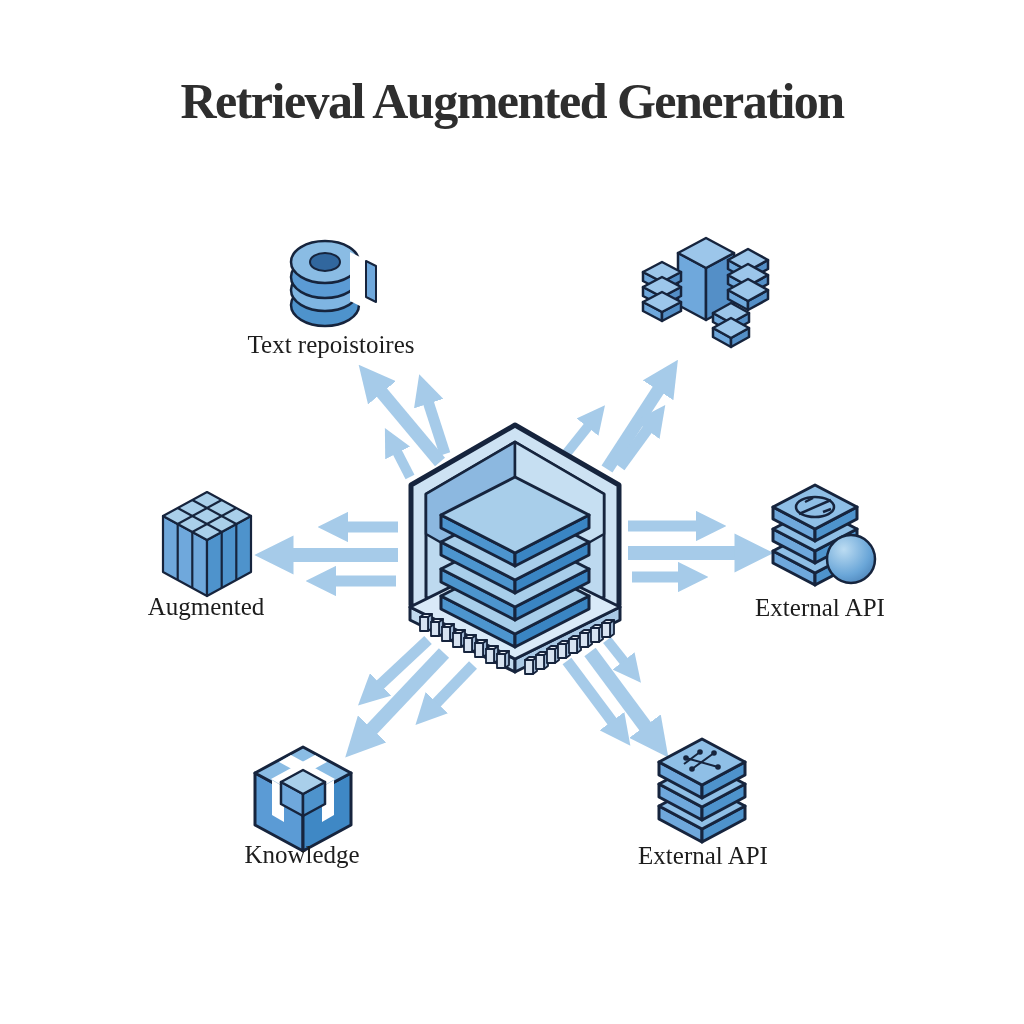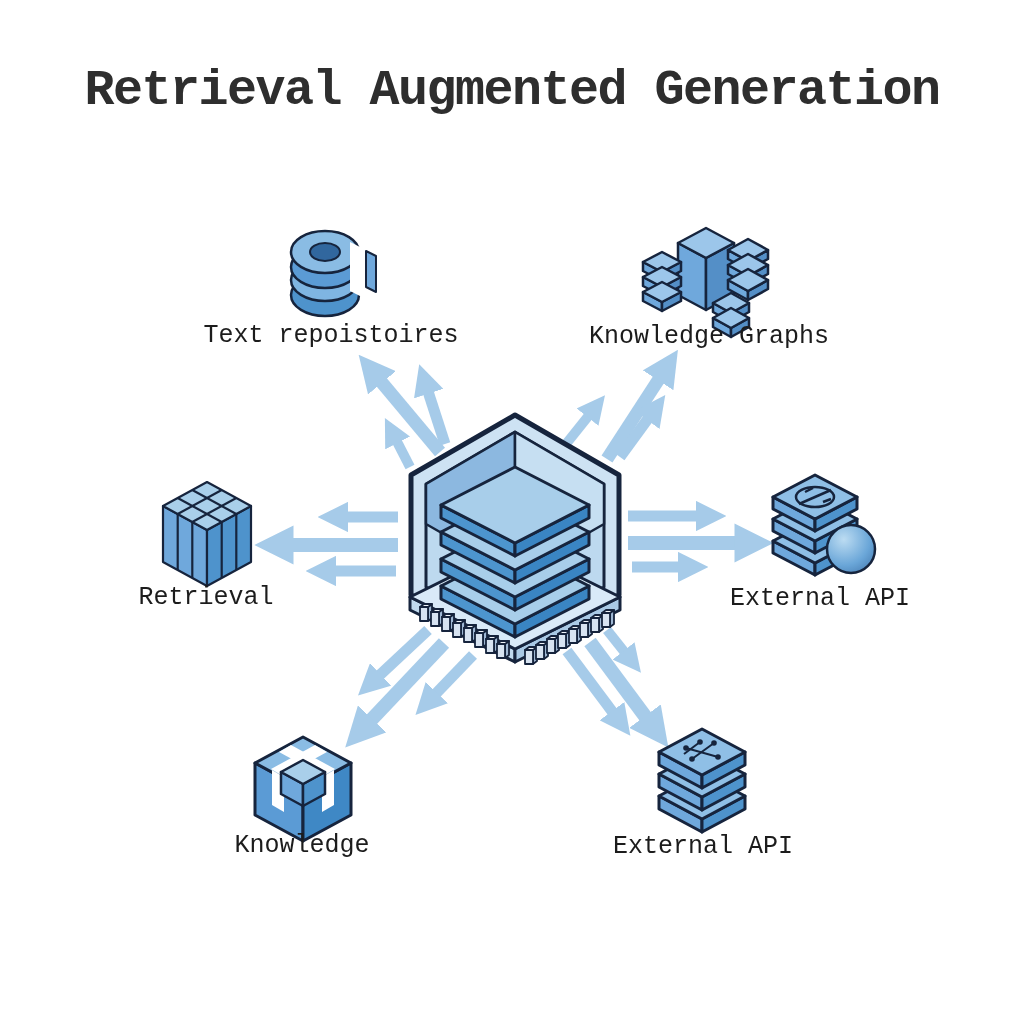--- a/index.html
+++ b/index.html
@@ -1,17 +1,17 @@
 <!DOCTYPE html>
 <html><head>
 <meta charset="utf-8">
 <style>
   html,body{margin:0;padding:0;background:#ffffff;}
   .canvas{position:relative;width:1024px;height:896px;background:#ffffff;overflow:hidden;
-          font-family:Liberation Mono, monospace;}
+          font-family:Liberation Serif, serif;margin-top:10px;}
   .title{position:absolute;left:0;right:0;top:62px;text-align:center;
          font-size:50px;font-weight:700;letter-spacing:-1.5px;color:#2e2e2e;}
   .diagram-svg{position:absolute;left:0;top:0;width:1024px;height:1024px;}
   .node-label{position:absolute;transform:translateX(-50%);white-space:nowrap;
               font-size:25px;color:#1c1c1c;}
   .n0{left:331px;top:321px;text-align:right;}
   .n1{left:709px;top:322px;}
   .n2{left:206px;top:583px;}
   .n3{left:820px;top:584px;}
   .n4{left:302px;top:831px;}
@@ -274,19 +274,18 @@
             <circle cx="718" cy="757" r="2.8"></circle>
           <circle cx="692" cy="759" r="2.8"></circle>
             <circle cx="714" cy="743" r="2.8"></circle>
           <circle cx="700" cy="742" r="2.8"></circle>
         </g>
       </g>
     </g>
   </svg>
 
   <div class="node-label n0">Text repoistoires</div>
-  <div class="node-label n1">Knowledge Graphs</div>
-  <div class="node-label n2">Retrieval</div>
+  <div class="node-label n2">Augmented</div>
   <div class="node-label n3">External API</div>
   <div class="node-label n4">Knowledge</div>
   <div class="node-label n5">External API</div>
 
 </div>
 
 </body></html>

